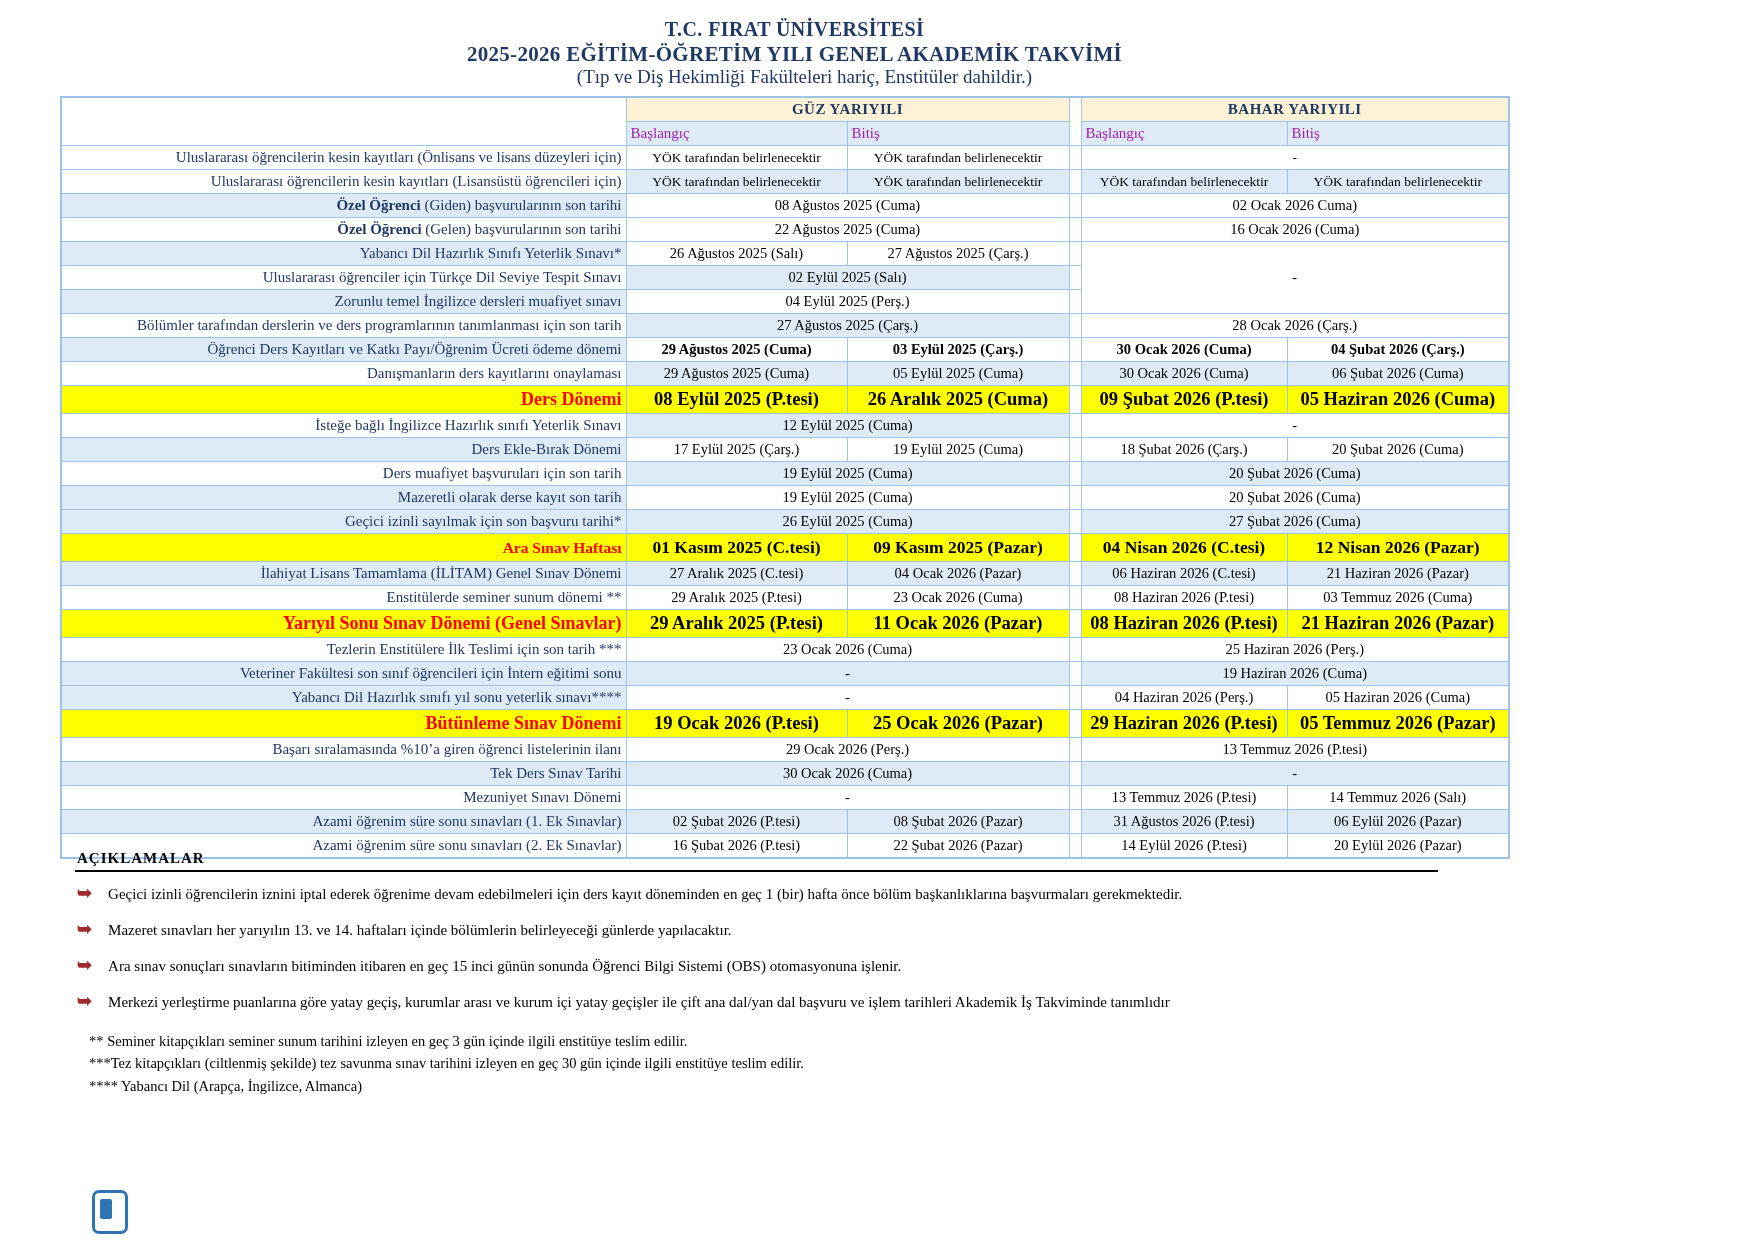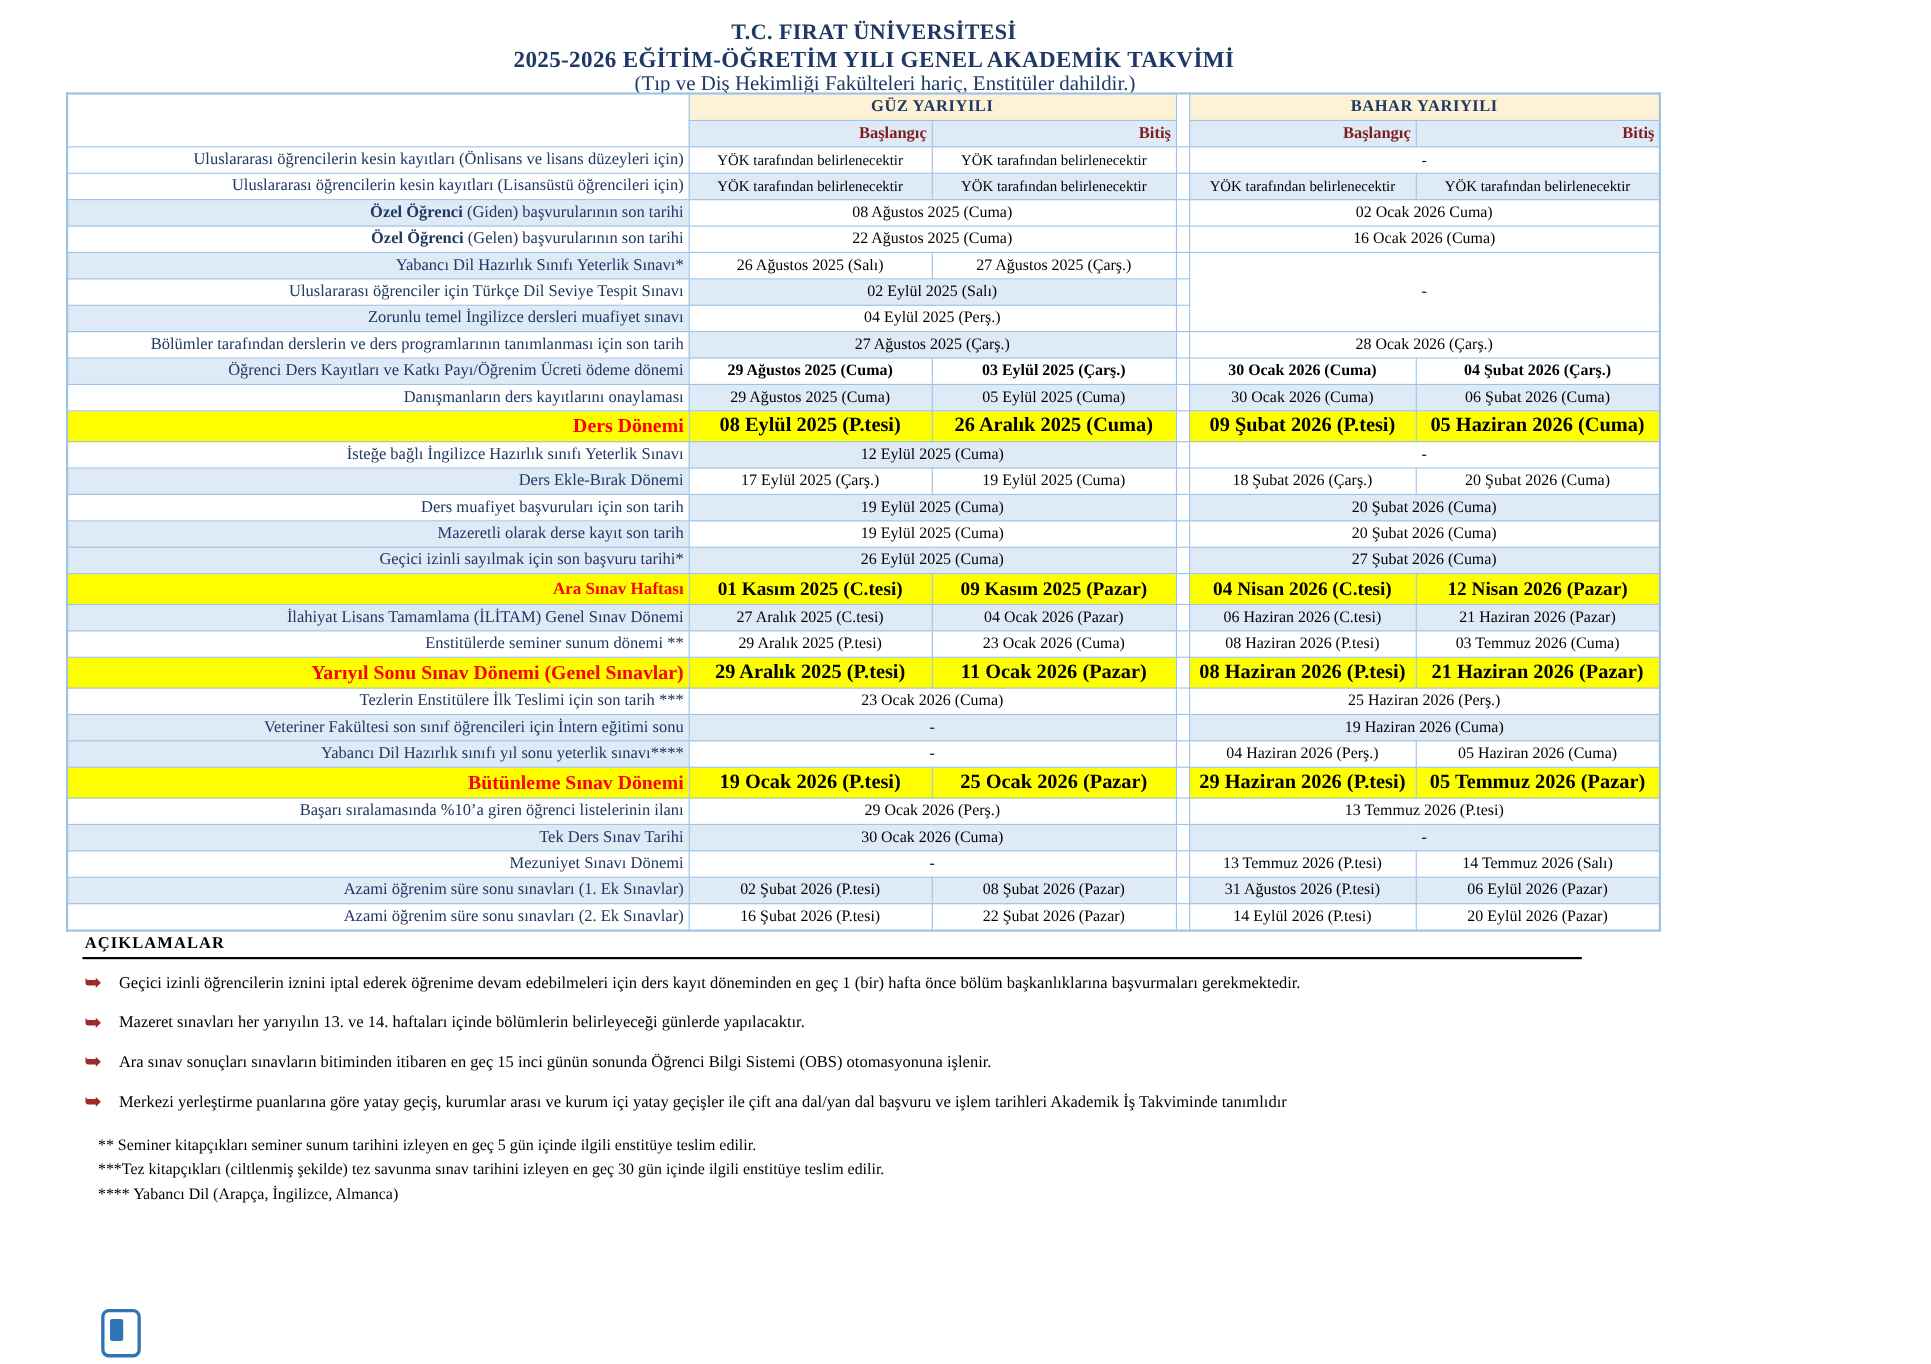--- a/index.html
+++ b/index.html
@@ -7,30 +7,30 @@
     width:1755px;height:1240px;position:relative;background:#ffffff;
     font-family:"Liberation Serif",serif;color:#000;overflow:hidden;
   }
   
   .title-block{position:absolute;top:18px;left:0;width:1589px;text-align:center;color:#1F3864;line-height:1.18;}
   .title-line1{font-size:20px;font-weight:bold;letter-spacing:.4px;}
   .title-line2{font-size:21px;font-weight:bold;letter-spacing:.3px;}
   .title-line3{font-size:19px;padding-left:20px;}
   
   table.cal{
-    position:absolute;left:60px;top:84px;width:1448px;
+    position:absolute;left:60px;top:96px;width:1448px;
     border-collapse:collapse;table-layout:fixed;
     border:2px solid #9DC3E6;
   }
   table.cal td, table.cal th{
     border:1px solid #9DC3E6;height:21px;padding:1px 4px;
     overflow:visible;
   }
   th.season{background:#FDF2D5;color:#1F3864;font-size:15px;font-weight:bold;letter-spacing:.5px;text-align:center;}
-  th.sub{background:#DEEAF6;color:#7f1d1d;font-size:15px;font-weight:bold;text-align:right;}
+  th.sub{background:#DEEAF6;color:#a21caf;font-size:15px;font-weight:normal;text-align:left;}
   td.corner{background:#ffffff;}
   td.label{text-align:right;color:#1F3864;font-size:15px;padding-right:9px;white-space:nowrap;}
   td.date{text-align:center;font-size:14.5px;color:#000;white-space:nowrap;}
   td.smalldate{font-size:13.5px;}
   td.bolddate{font-weight:bold;}
   .shade{background:#DEEAF6;}
   td.divider{
     background:#ffffff;border-top:none;border-bottom:none;
     border-left:2px solid #9DC3E6;border-right:2px solid #9DC3E6;padding:0;
   }
@@ -304,18 +304,18 @@
     <span>Mazeret sınavları her yarıyılın 13. ve 14. haftaları içinde bölümlerin belirleyeceği günlerde yapılacaktır.</span>
   </div>
   <div class="bullet-line">
     <span class="bullet-arrow">➥</span>
     <span>Ara sınav sonuçları sınavların bitiminden itibaren en geç 15 inci günün sonunda Öğrenci Bilgi Sistemi (OBS) otomasyonuna işlenir.</span>
   </div>
   <div class="bullet-line">
     <span class="bullet-arrow">➥</span>
     <span>Merkezi yerleştirme puanlarına göre yatay geçiş, kurumlar arası ve kurum içi yatay geçişler ile çift ana dal/yan dal başvuru ve işlem tarihleri Akademik İş Takviminde tanımlıdır</span>
   </div>
-  <div class="footnote-line">** Seminer kitapçıkları seminer sunum tarihini izleyen en geç 5 gün içinde ilgili enstitüye teslim edilir.</div>
+  <div class="footnote-line">** Seminer kitapçıkları seminer sunum tarihini izleyen en geç 3 gün içinde ilgili enstitüye teslim edilir.</div>
   <div class="footnote-line">***Tez kitapçıkları (ciltlenmiş şekilde) tez savunma sınav tarihini izleyen en geç 30 gün içinde ilgili enstitüye teslim edilir.</div>
   <div class="footnote-line">**** Yabancı Dil (Arapça, İngilizce, Almanca)</div>
 </div>
 
 <div class="footer-logo"></div>
 
 </body></html>

